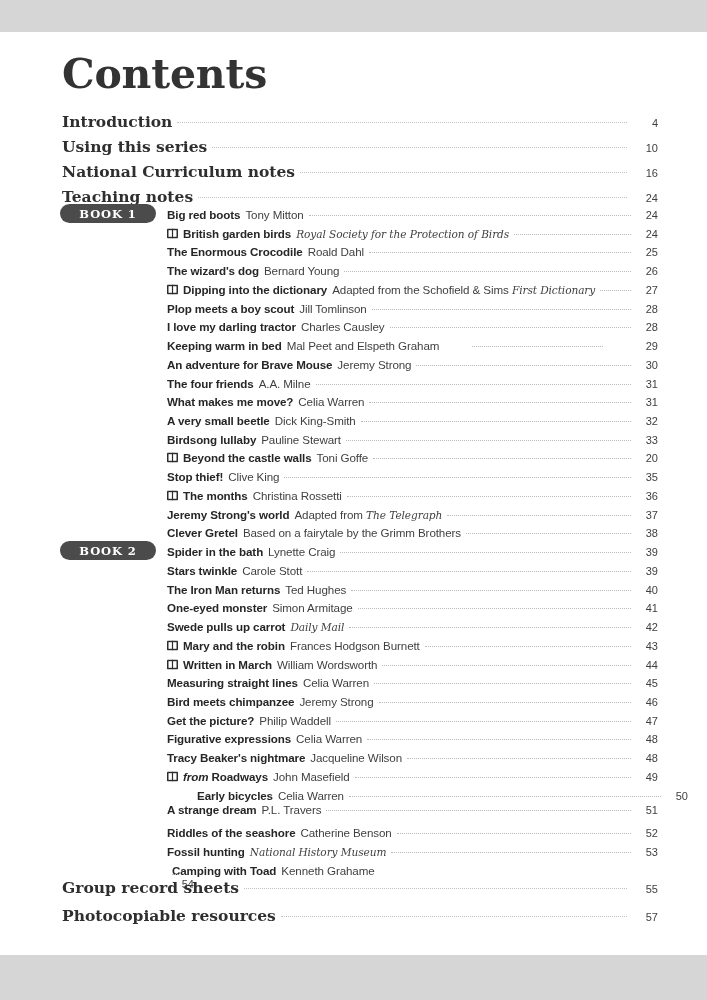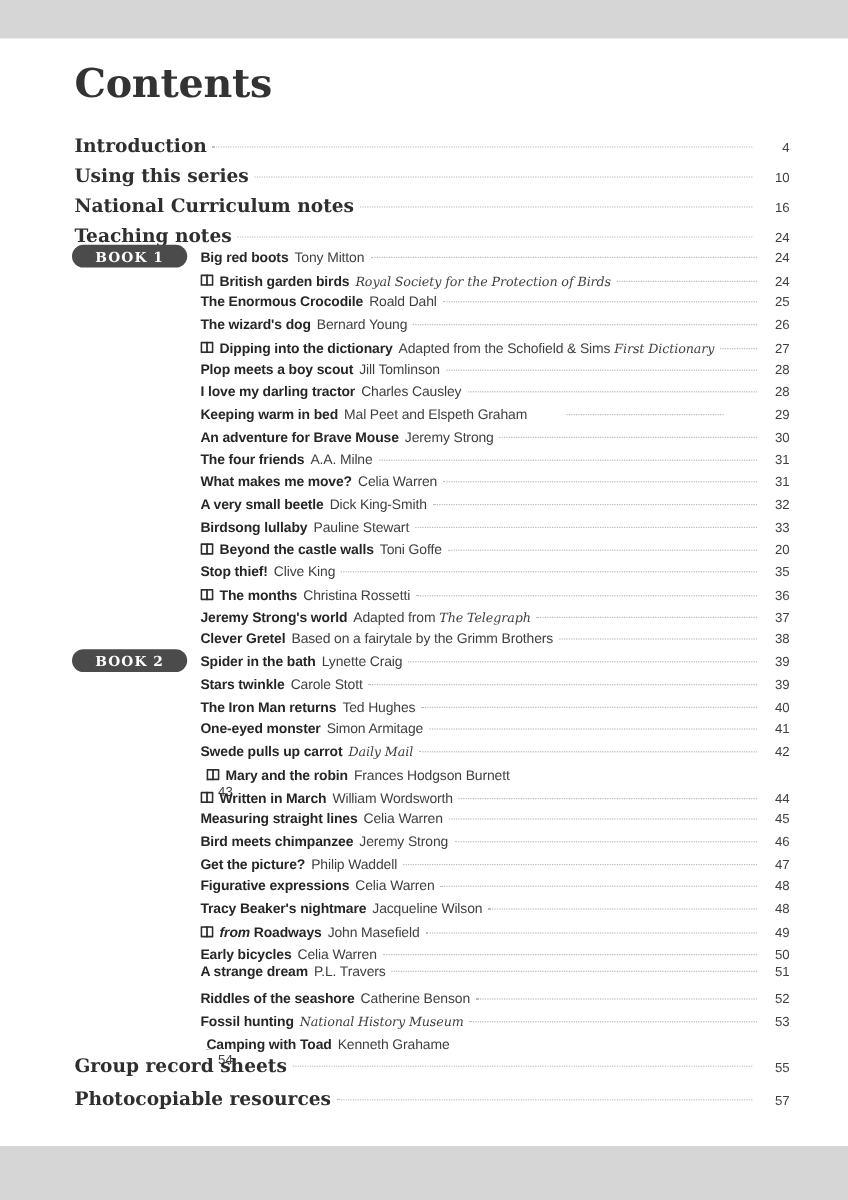--- a/index.html
+++ b/index.html
@@ -45,21 +45,21 @@
     padding: 0;
   }
 
   
   .page-title {
     position: absolute;
     left: 62px;
     top: 18px;
     font-family: "DejaVu Serif", "Liberation Serif", serif;
     font-weight: bold;
-    font-size: 33px;
+    font-size: 41px;
     letter-spacing: -0.2px;
     color: #333333;
   }
 
   
   .row {
     position: absolute;
     display: flex;
     align-items: baseline;
     white-space: nowrap;
@@ -425,21 +425,21 @@
           <span class="pageno">41</span>
         </div>
         <div class="row entry" style="top: 588.06px;">
           <span class="labelwrap">
             <span class="title">Swede pulls up carrot</span>
             <span class="author all-italic">Daily Mail</span>
           </span>
           <span class="leader"></span>
           <span class="pageno">42</span>
         </div>
-        <div class="row entry" style="top: 606.79px; flex-direction: column;">
+        <div class="row entry" style="top: 606.79px;">
           <span class="labelwrap">
             <span class="book-icon">
               <svg width="11" height="11" viewBox="0 0 11 11">
                 <rect x="0" y="0.8" width="11" height="9.4" rx="0.8" fill="#2d2d2d"></rect>
                 <rect x="1.5" y="2.2" width="3.4" height="6.6" fill="#ffffff"></rect>
                 <rect x="6.1" y="2.2" width="3.4" height="6.6" fill="#ffffff"></rect>
                 <rect x="5.0" y="0.8" width="1.0" height="9.4" fill="#2d2d2d"></rect>
               </svg>
             </span>
             <span class="title">Mary and the robin</span>
@@ -513,21 +513,21 @@
                 <rect x="6.1" y="2.2" width="3.4" height="6.6" fill="#ffffff"></rect>
                 <rect x="5.0" y="0.8" width="1.0" height="9.4" fill="#2d2d2d"></rect>
               </svg>
             </span>
             <span class="title"><span class="title italic-lead">from </span>Roadways</span>
             <span class="author">John Masefield</span>
           </span>
           <span class="leader"></span>
           <span class="pageno">49</span>
         </div>
-        <div class="row entry" style="top: 756.63px;">
+        <div class="row entry" style="top: 756.63px; margin-left: 30px;">
           <span class="labelwrap">
             <span class="title">Early bicycles</span>
             <span class="author">Celia Warren</span>
           </span>
           <span class="leader"></span>
           <span class="pageno">50</span>
         </div>
         <div class="row entry" style="top: 771px;">
           <span class="labelwrap">
             <span class="title">A strange dream</span>

